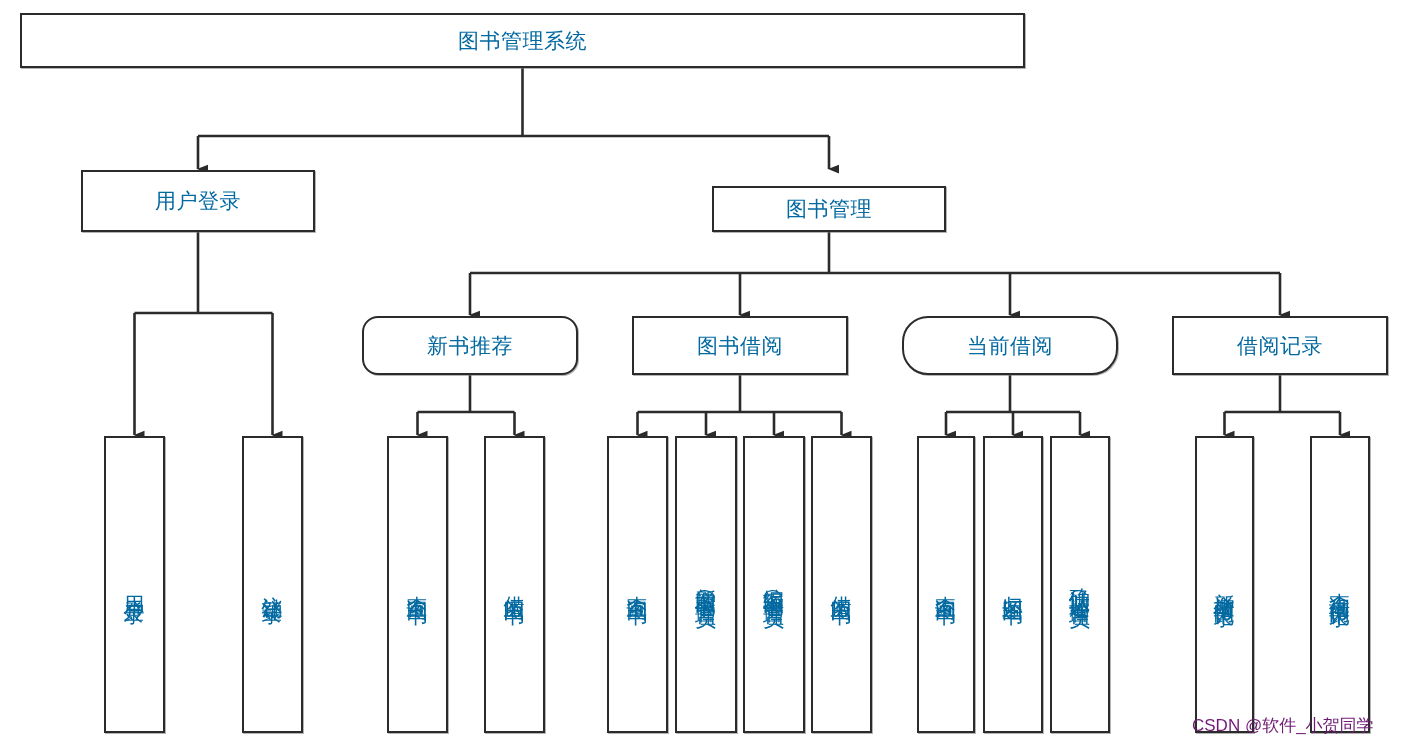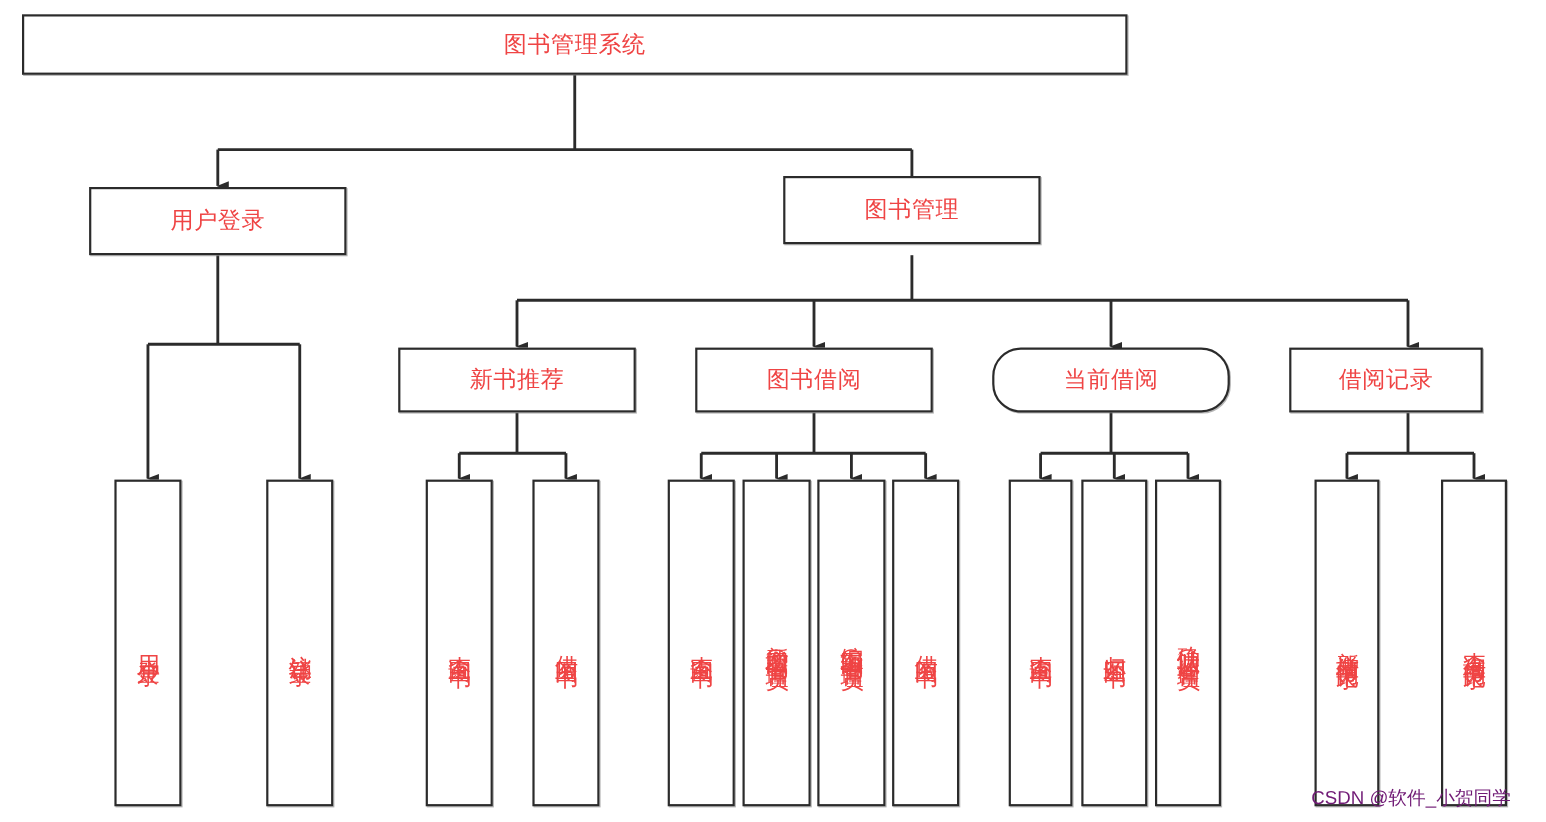--- a/index.html
+++ b/index.html
@@ -31,21 +31,21 @@
     box-sizing: border-box;
     background: #ffffff;
     border: 2px solid #2b2b2b;
     box-shadow: 1px 1px 0 rgba(120,120,120,0.55);
     display: flex;
     align-items: center;
     justify-content: center;
     overflow: hidden;
   }
   .node-label {
-    color: #ef4444;
+    color: #0369a1;
     font-size: 21px;
     line-height: 1.12;
     letter-spacing: 0.5px;
     white-space: nowrap;
     text-align: center;
   }
   .node-box.vertical .node-label {
     writing-mode: vertical-rl;
     text-orientation: upright;
     font-size: 21px;
@@ -111,33 +111,33 @@
       </g>
   </svg>
 
   <div id="node-layer">
       <div class="node-box" style="left: 20px; top: 13px; width: 1005px; height: 55px;">
         <span class="node-label">图书管理系统</span>
       </div>
       <div class="node-box" style="left: 81px; top: 170px; width: 234px; height: 62px;">
         <span class="node-label">用户登录</span>
       </div>
-      <div class="node-box" style="left: 712px; top: 160px; width: 234px; height: 62px;">
+      <div class="node-box" style="left: 712px; top: 186px; width: 234px; height: 46px;">
         <span class="node-label">图书管理</span>
       </div>
-      <div class="node-box" style="left: 362px; top: 316px; width: 216px; height: 59px;">
+      <div class="node-box" style="left: 362px; top: 316px; width: 216px; height: 59px; border-radius: 16px;">
         <span class="node-label">新书推荐</span>
       </div>
       <div class="node-box" style="left: 632px; top: 316px; width: 216px; height: 59px;">
         <span class="node-label">图书借阅</span>
       </div>
       <div class="node-box" style="left: 902px; top: 316px; width: 216px; height: 59px; border-radius: 26px;">
         <span class="node-label">当前借阅</span>
       </div>
-      <div class="node-box" style="left: 1172px; top: 316px; width: 176px; height: 59px;">
+      <div class="node-box" style="left: 1172px; top: 316px; width: 216px; height: 59px;">
         <span class="node-label">借阅记录</span>
       </div>
       <div class="node-box vertical" style="left: 104px; top: 436px; width: 61px; height: 297px;">
         <span class="node-label">用户登录</span>
       </div>
       <div class="node-box vertical" style="left: 242px; top: 436px; width: 61px; height: 297px;">
         <span class="node-label">注销登录</span>
       </div>
       <div class="node-box vertical" style="left: 387px; top: 436px; width: 61px; height: 297px;">
         <span class="node-label">查询图书</span>

